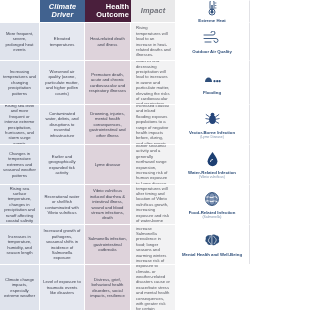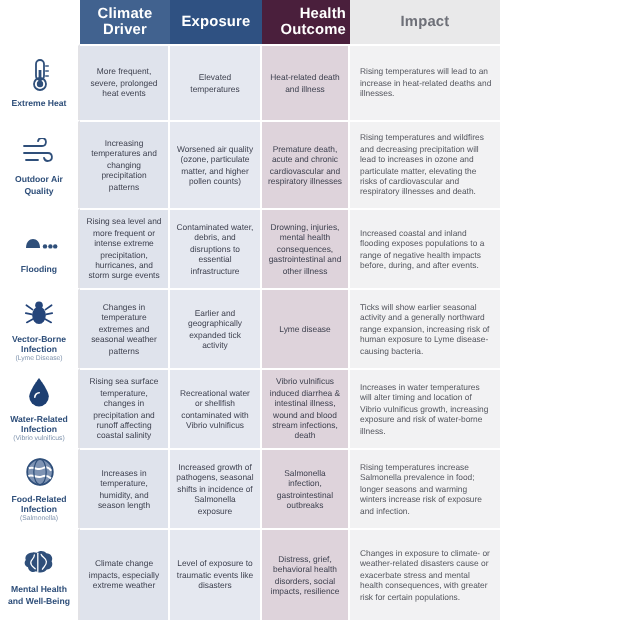--- a/index.html
+++ b/index.html
@@ -22,24 +22,24 @@
   .hdr{
     display:flex; align-items:center; justify-content:center;
     text-align:center;
     font-weight:bold;
     font-size:7.4px;
     line-height:1.08;
     letter-spacing:.1px;
     padding:1px 2px;
   }
   .hdr-blank{ background:#ffffff; }
-  .hdr-driver{ background:#41628f; color:#ffffff; }
+  .hdr-driver{ background:#41628f; color:#ffffff;font-style:italic; }
   .hdr-exposure{ background:#2f5182; color:#ffffff; }
   .hdr-outcome{ background:#4a1f3c; color:#ffffff;text-align:right; }
-  .hdr-impact{ background:#e9e9ea; color:#6e7078; font-weight:bold; }
+  .hdr-impact{ background:#e9e9ea; color:#6e7078; font-weight:bold;font-style:italic; }
 
   
   .cell{
     display:flex; align-items:center; justify-content:center;
     text-align:center;
     font-size:4.2px;
     line-height:1.28;
     padding:2px 3px;
     border-top:0.6px solid #ffffff;
     border-right:0.6px solid #ffffff;
@@ -81,21 +81,20 @@
   }
   .ico svg{ display:block; }
 </style>
 </head>
 <body>
 
 <div id="table">
 
   <div class="hdr hdr-blank"></div>
   <div class="hdr hdr-driver">Climate Driver</div>
-  <div class="hdr hdr-exposure">Exposure</div>
   <div class="hdr hdr-outcome">Health Outcome</div>
   <div class="hdr hdr-impact">Impact</div>
 
   <div class="cell c-label">
     <span class="ico">
       <svg width="14" height="17" viewBox="0 0 14 17">
         <rect x="5" y="1" width="4" height="10" rx="2" fill="none" stroke="#2f4f7a" stroke-width="0.9"></rect>
         <circle cx="7" cy="13" r="3" fill="none" stroke="#2f4f7a" stroke-width="0.9"></circle>
         <circle cx="7" cy="13" r="1.6" fill="#2f4f7a"></circle>
         <rect x="6.3" y="6" width="1.4" height="6" fill="#2f4f7a"></rect>

